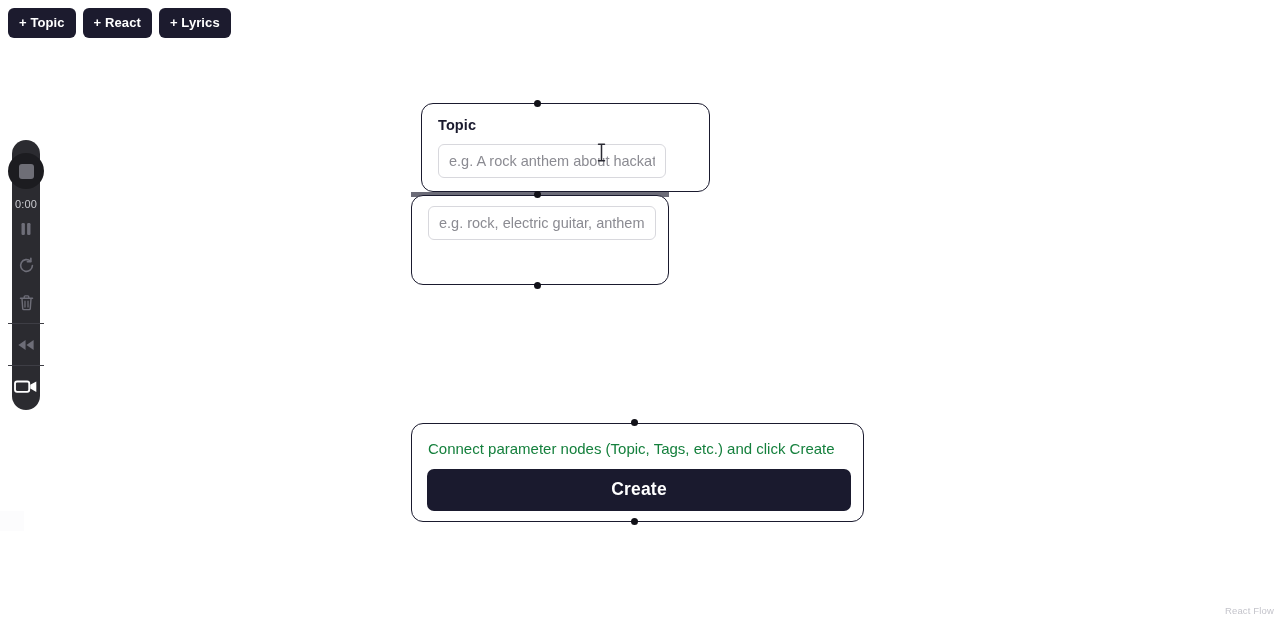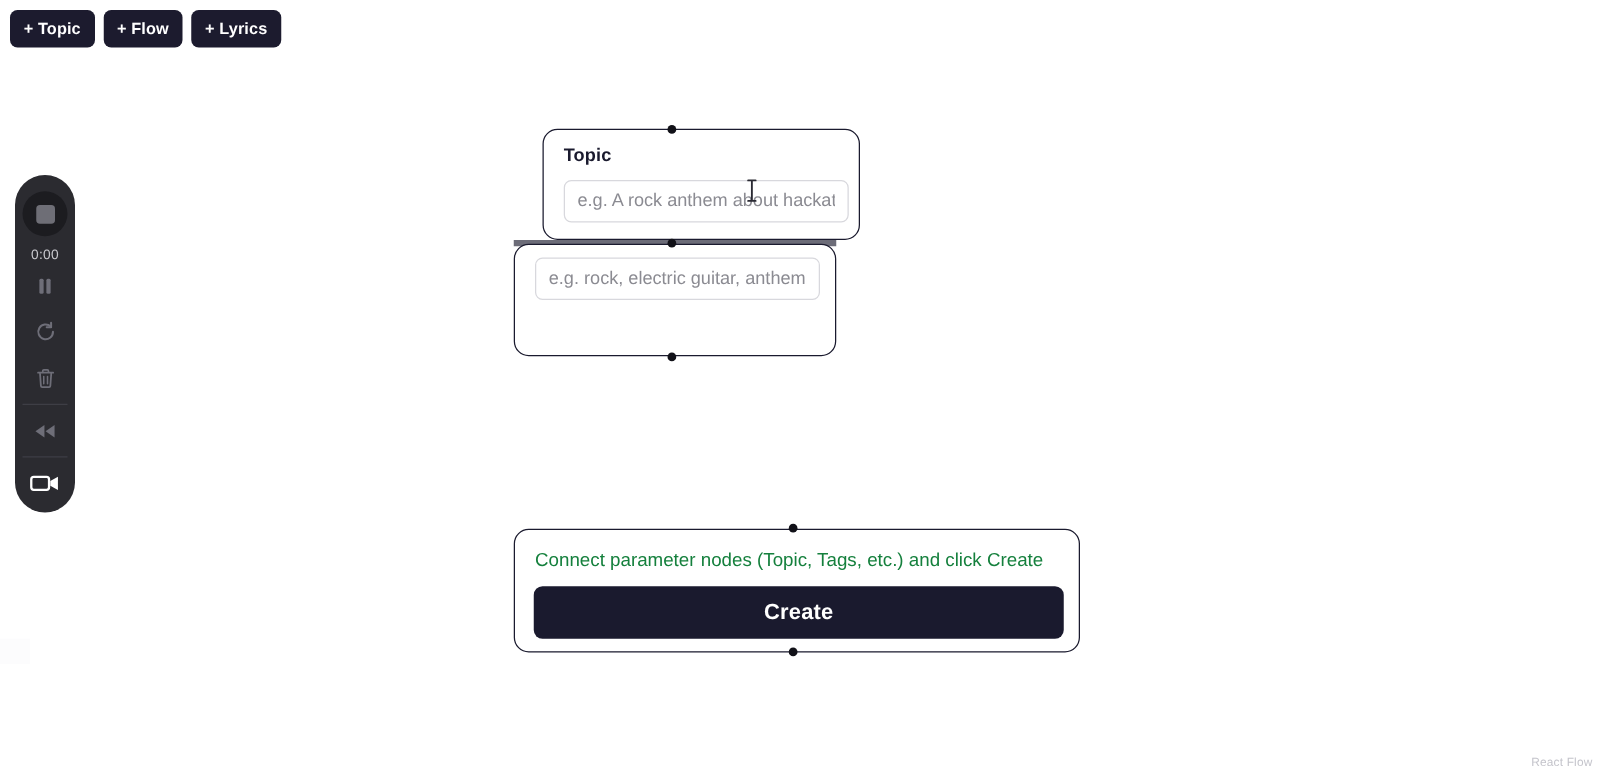--- a/index.html
+++ b/index.html
@@ -42,21 +42,21 @@
     cursor: pointer;
     white-space: nowrap;
     letter-spacing: 0.1px;
   }
 
   
   .rec-toolbar {
     position: absolute;
     left: 12px;
     top: 140px;
-    width: 48px;
+    width: 28px;
     height: 270px;
     background: #2b2b30;
     border-radius: 25px;
     z-index: 60;
     display: flex;
     flex-direction: column;
     align-items: center;
     padding-top: 8px;
   }
   .rec-stop-wrap {
@@ -140,21 +140,21 @@
     font-family: "Liberation Sans", sans-serif;
     font-size: 14.5px;
     color: #222;
     background: #ffffff;
     border: 1px solid #d8d8dd;
     border-radius: 6px;
     outline: none;
   }
   .node-input::placeholder { color: #8b8b92; }
 
-  #node-topic { left: 434px; top: 103px; width: 254px; height: 89px; }
+  #node-topic { left: 421px; top: 103px; width: 289px; height: 89px; }
   #node-tags  { left: 411px; top: 195px; width: 258px; height: 90px; }
 
   #node-create {
     left: 411px;
     top: 423px;
     width: 453px;
     height: 99px;
     border-width: 1.4px;
   }
   .create-hint {
@@ -253,21 +253,21 @@
       <button class="create-btn">Create</button>
     </div>
     <div class="handle" style="left:631px; top:419px;"></div>
     <div class="handle" style="left:631px; top:518px;"></div>
 
     <div class="attribution">React Flow</div>
   </div>
 
   <div class="palette">
     <button class="palette-btn">+ Topic</button>
-    <button class="palette-btn">+ Flow</button>
+    <button class="palette-btn">+ React</button>
     <button class="palette-btn">+ Lyrics</button>
   </div>
 
   <div class="rec-toolbar">
 
     <div class="rec-stop-wrap">
       <div class="rec-stop-sq"></div>
     </div>
 
     <div class="rec-time">0:00</div>

